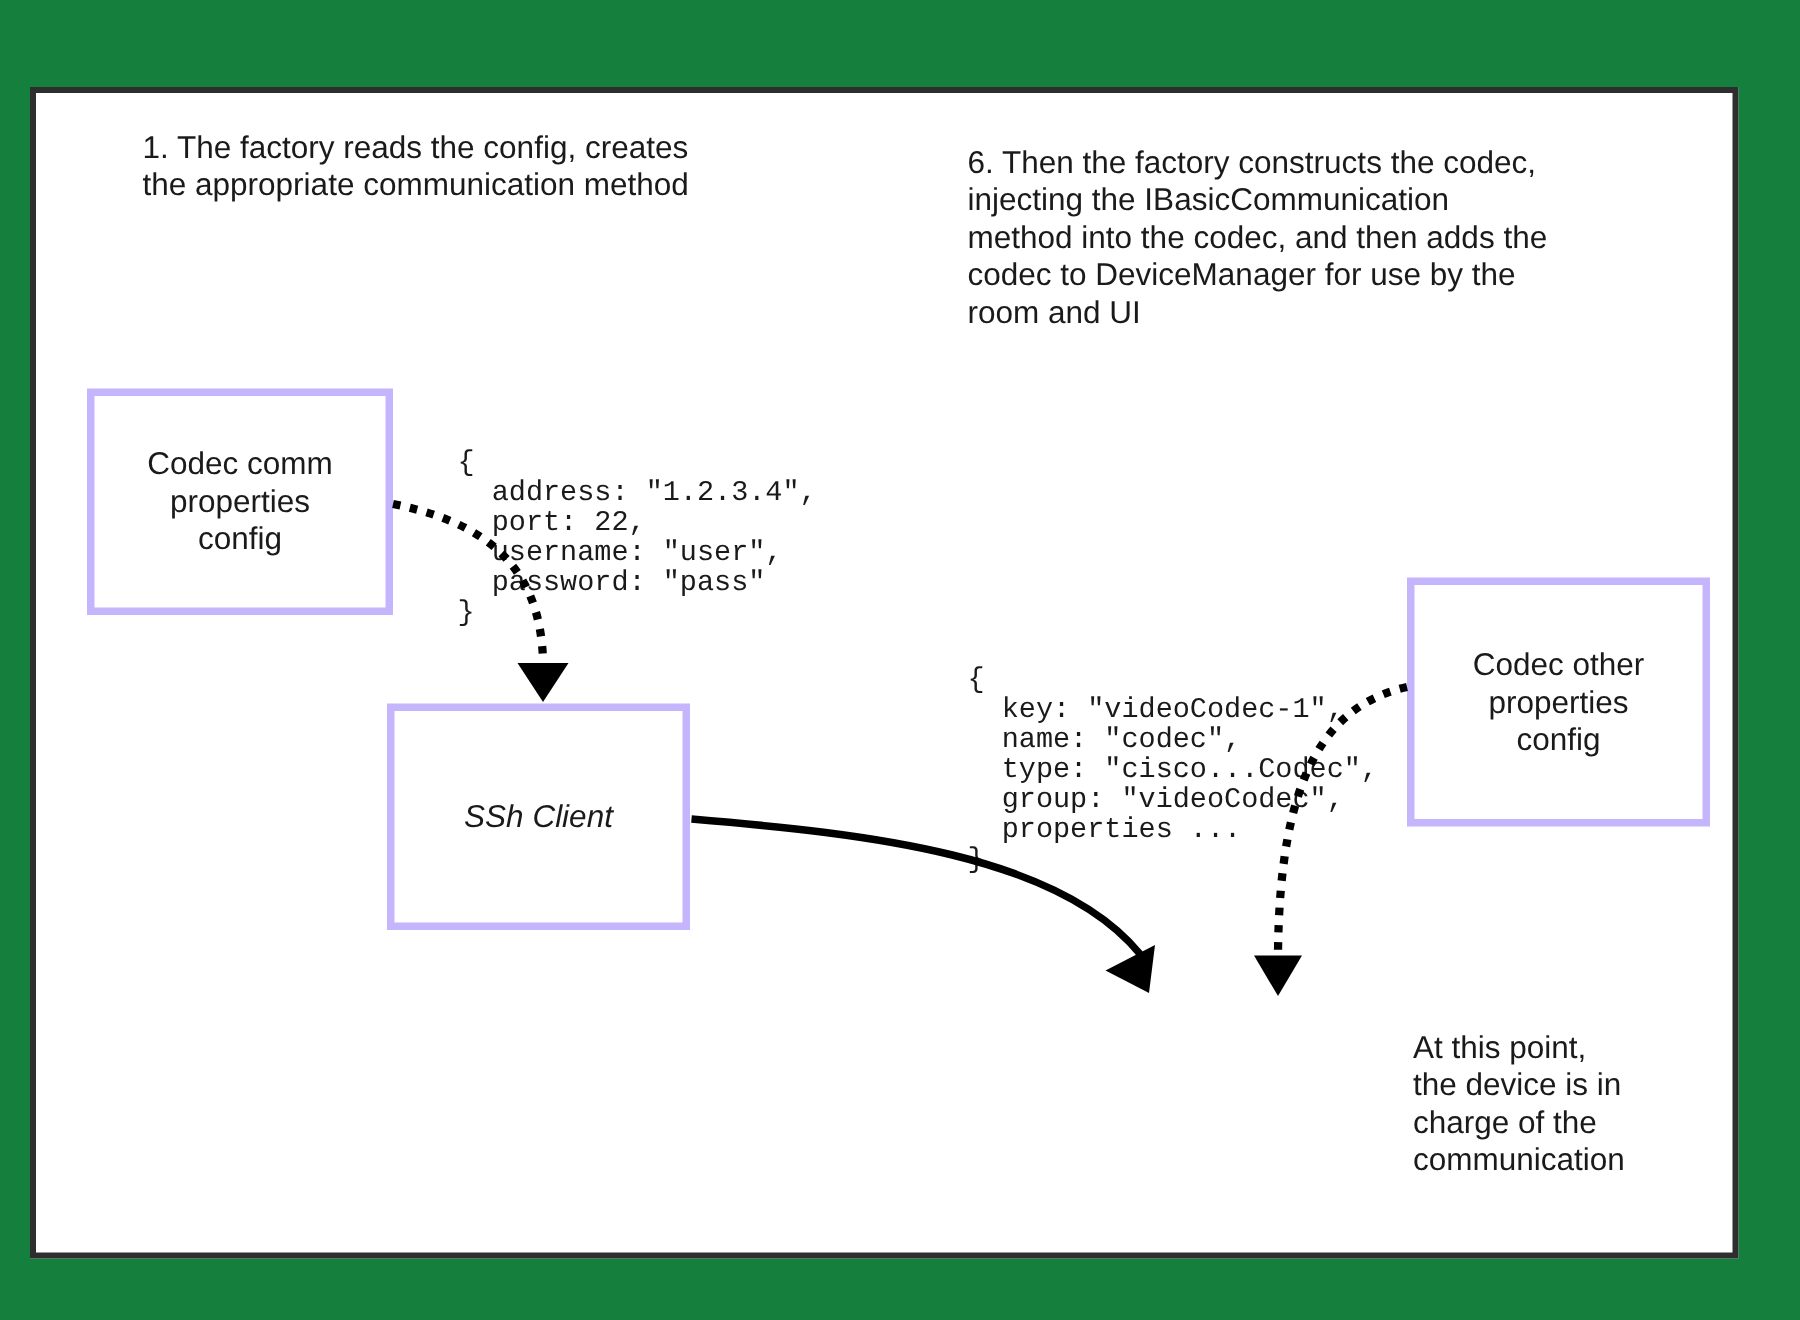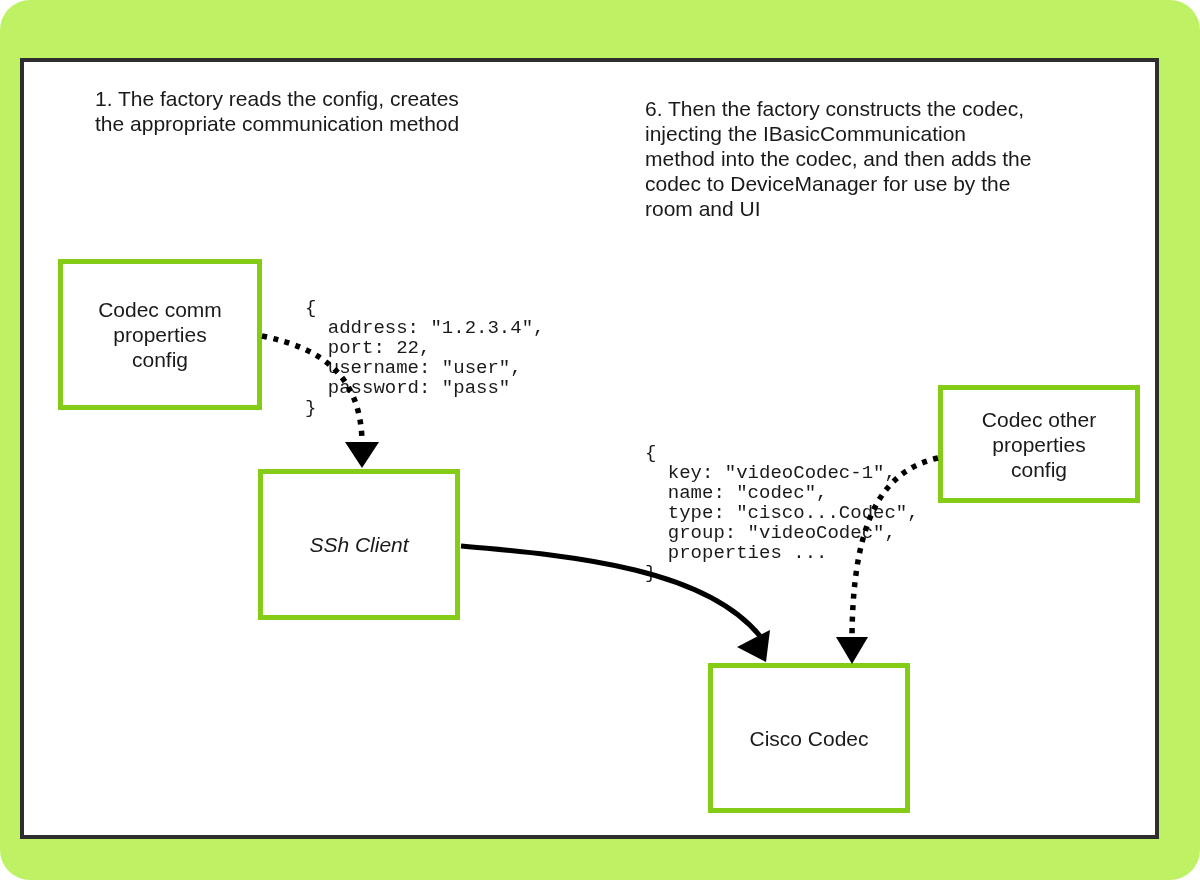--- a/index.html
+++ b/index.html
@@ -5,24 +5,23 @@
   html, body {
     margin: 0;
     padding: 0;
     background: #ffffff;
     font-family: "Liberation Sans", sans-serif;
   }
   .canvas {
     position: relative;
     width: 1200px;
     height: 880px;
-    background: #bef264;
+    background: #15803d;
     overflow: hidden;
     color: #1a1a1a;
-    border-radius: 30px;
   }
   .frame {
     position: absolute;
     left: 20px;
     top: 58px;
     width: 1139px;
     height: 781px;
     border: 4px solid #2e2e2e;
     box-sizing: border-box;
     background: #ffffff;
@@ -32,34 +31,34 @@
     font-size: 21px;
     line-height: 25px;
     white-space: pre-line;
     color: #1a1a1a;
   }
   .note-1 { left: 95px;  top: 86px;  width: 460px; }
   .note-2 { left: 645px; top: 96px;  width: 490px; }
   .note-3 { left: 942px; top: 686px; width: 210px; }
   .dbox {
     position: absolute;
-    border: 5px solid #84cc16;
+    border: 5px solid #c4b5fd;
     background: #ffffff;
     box-sizing: border-box;
     display: flex;
     align-items: center;
     justify-content: center;
     text-align: center;
     font-size: 21px;
     line-height: 25px;
     white-space: pre-line;
   }
   .box-codec-comm  { left: 58px;  top: 259px; width: 204px; height: 151px; }
   .box-ssh-client  { left: 258px; top: 469px; width: 202px; height: 151px; font-style: italic; }
-  .box-codec-other { left: 938px; top: 385px; width: 202px; height: 118px; }
+  .box-codec-other { left: 938px; top: 385px; width: 202px; height: 166px; }
   .box-cisco-codec { left: 708px; top: 663px; width: 202px; height: 150px; }
   .code {
     position: absolute;
     font-family: "Liberation Mono", "DejaVu Sans Mono", monospace;
     font-size: 19px;
     line-height: 20px;
     white-space: pre;
     color: #1a1a1a;
   }
   .code-1 { left: 305px; top: 298px; }
@@ -82,40 +81,41 @@
 
   <div class="note note-1">1. The factory reads the config, creates
 the appropriate communication method</div>
 
   <div class="note note-2">6. Then the factory constructs the codec,
 injecting the IBasicCommunication
 method into the codec, and then adds the
 codec to DeviceManager for use by the
 room and UI</div>
 
+  <div class="note note-3">At this point,
+the device is in
+charge of the
+communication</div>
 
   <div class="dbox box-codec-comm">
     <span>Codec comm
 properties
 config</span>
   </div>
 
   <div class="dbox box-ssh-client">
     <span>SSh Client</span>
   </div>
 
   <div class="dbox box-codec-other">
     <span>Codec other
 properties
 config</span>
   </div>
 
-  <div class="dbox box-cisco-codec">
-    <span>Cisco Codec</span>
-  </div>
 
   <div class="code code-1">{
   address: "1.2.3.4",
   port: 22,
   username: "user",
   password: "pass"
 }</div>
 
   <div class="code code-2">{
   key: "videoCodec-1",

